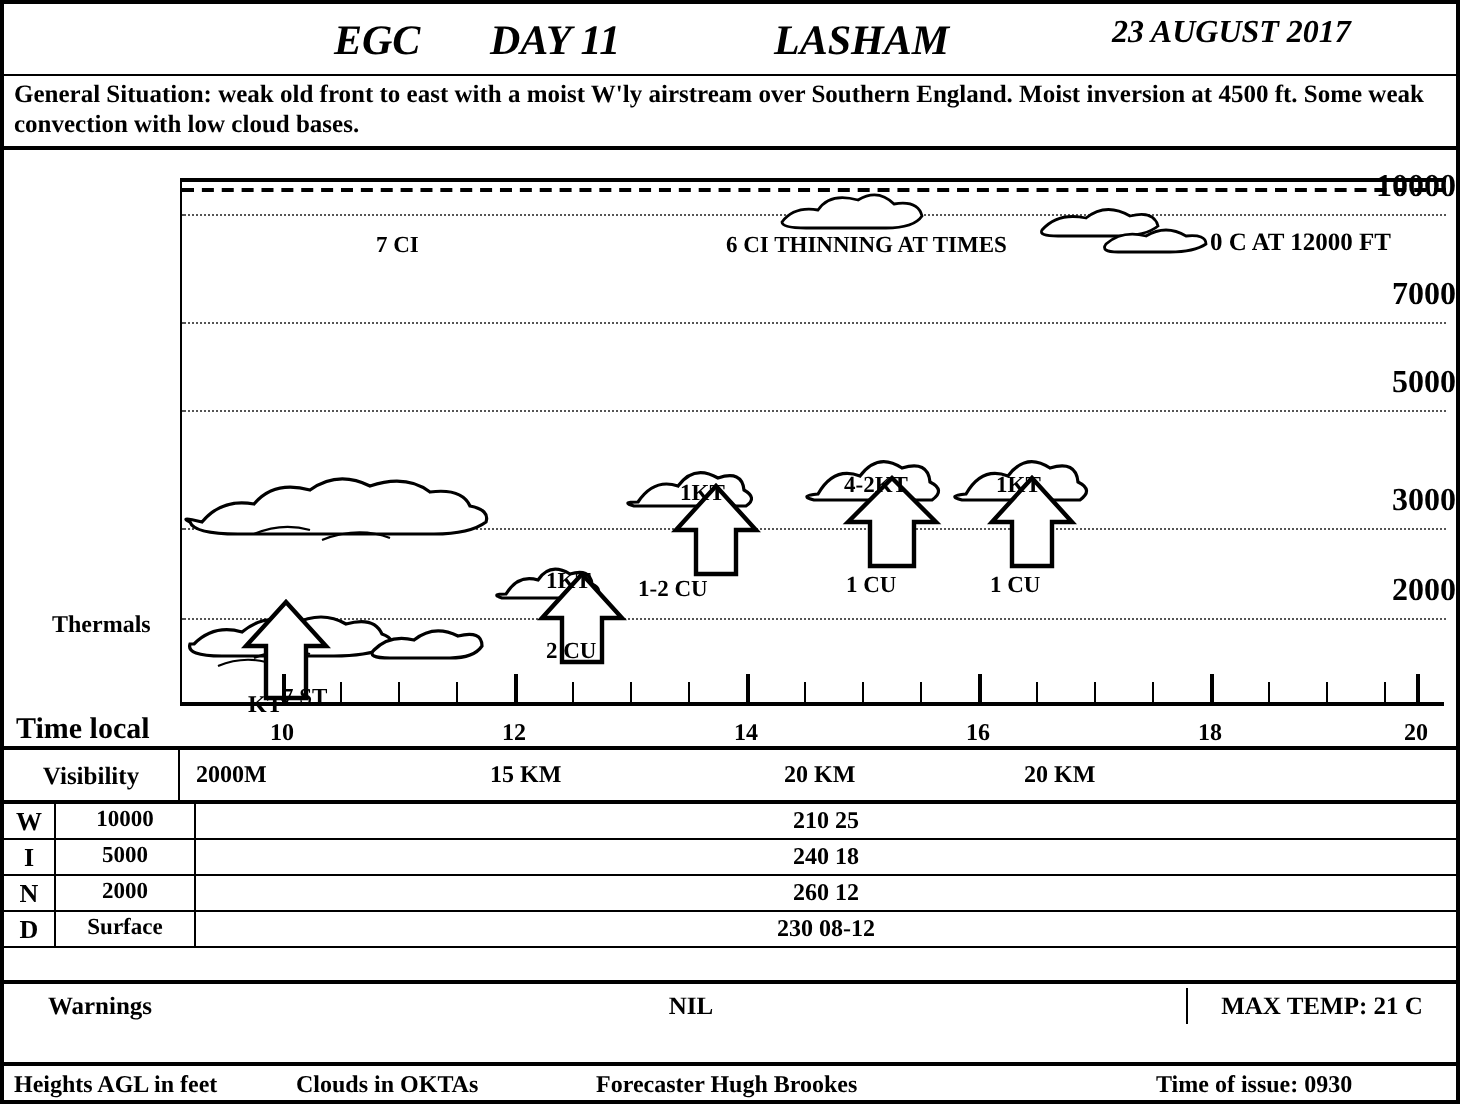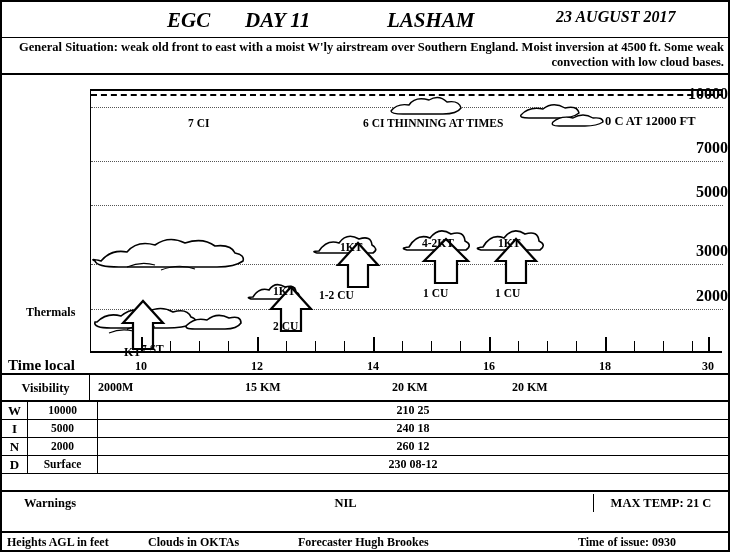--- a/index.html
+++ b/index.html
@@ -47,21 +47,20 @@
     position: absolute;
     left: 0; top: 36px;
     width: 726px;
     height: 37px;
     box-sizing: border-box;
     border-bottom: 2px solid #000;
     padding: 2px 4px 0 5px;
     font-size: 12.5px;
     font-weight: bold;
     line-height: 15px;
-    text-align: right;
   }
 
   
   .chart {
     position: absolute;
     left: 0; top: 73px;
     width: 726px;
     height: 298px;
   }
   .plot {
@@ -356,21 +355,21 @@
     <div class="tick" style="left:632px;"></div>
     <div class="tick" style="left:661px;"></div>
     <div class="tick" style="left:690px;"></div>
     <div class="tick major" style="left:706px;"></div>
 
     <div class="xlabel" style="left:139px;">10</div>
     <div class="xlabel" style="left:255px;">12</div>
     <div class="xlabel" style="left:371px;">14</div>
     <div class="xlabel" style="left:487px;">16</div>
     <div class="xlabel" style="left:603px;">18</div>
-    <div class="xlabel" style="left:706px;">30</div>
+    <div class="xlabel" style="left:706px;">20</div>
   </div>
 
   <div class="vis-row">
     <div class="vis-label">Visibility</div>
     <div class="vis-val" style="left:96px;">2000M</div>
     <div class="vis-val" style="left:243px;">15 KM</div>
     <div class="vis-val" style="left:390px;">20 KM</div>
     <div class="vis-val" style="left:510px;">20 KM</div>
   </div>
 

